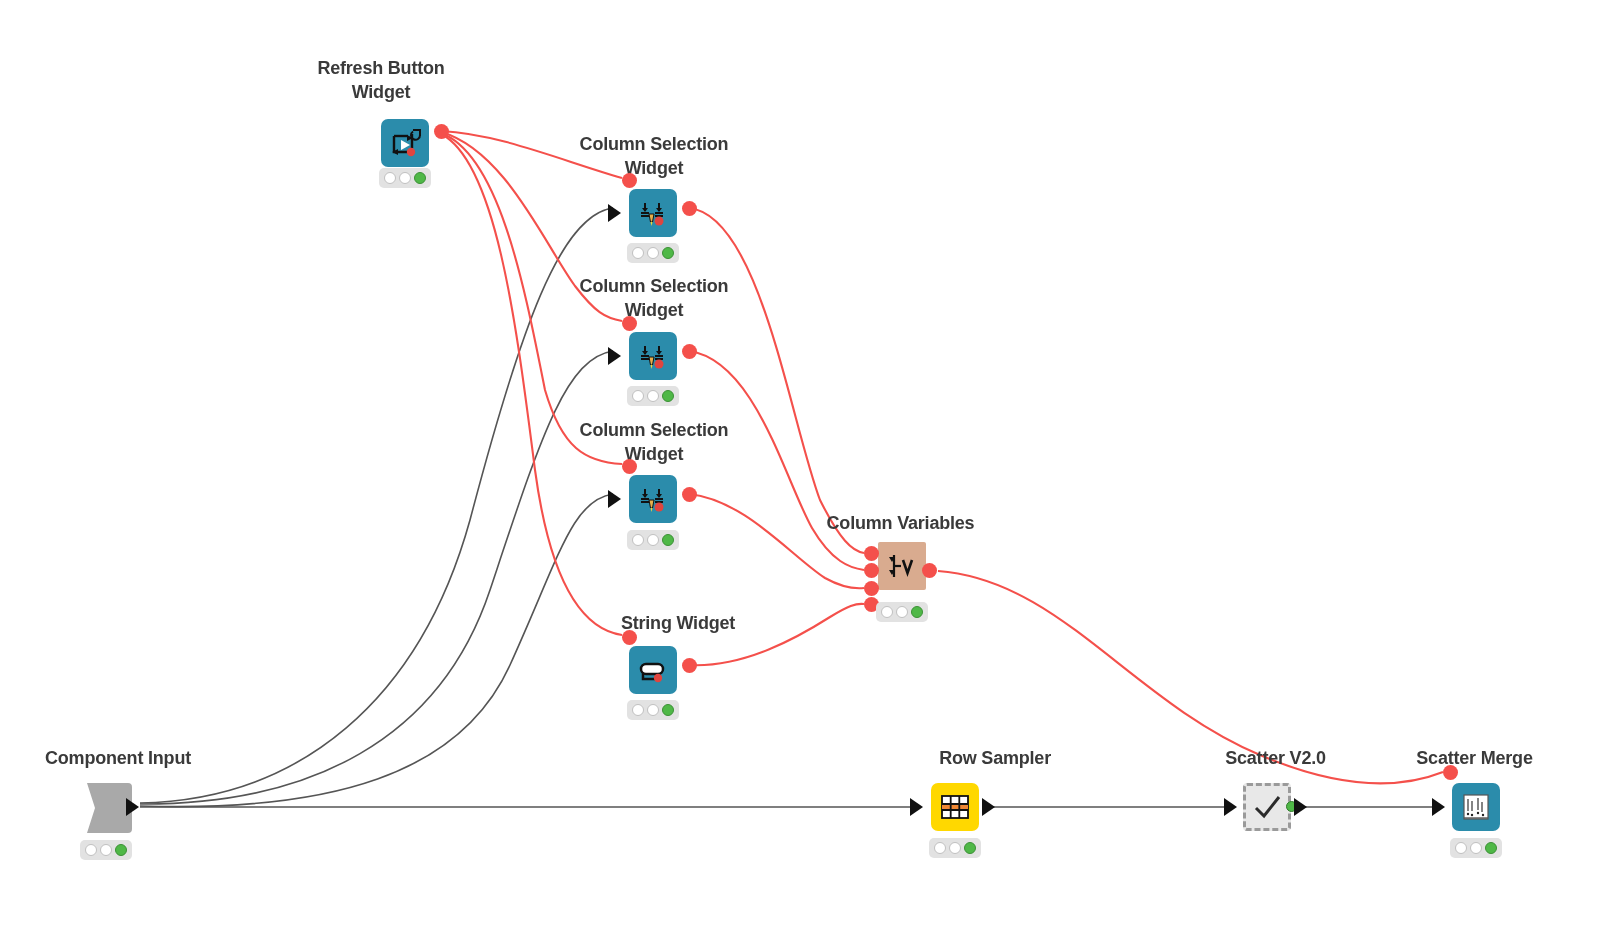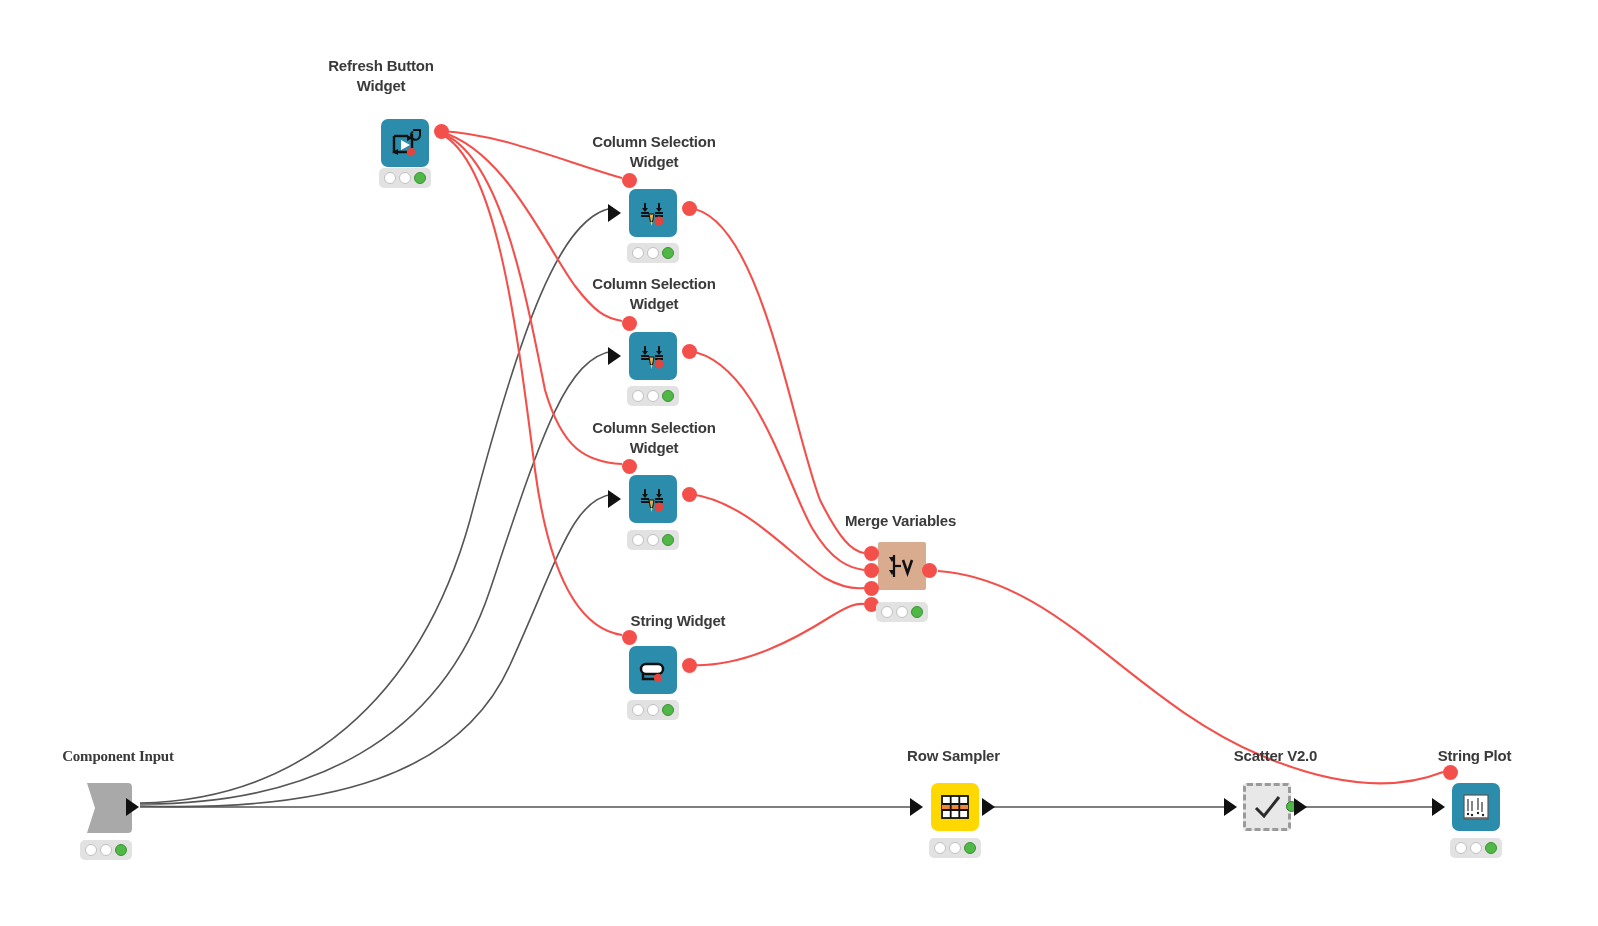--- a/index.html
+++ b/index.html
@@ -4,21 +4,21 @@
 <style>
   html,body{margin:0;padding:0;background:#ffffff;}
   body{width:1598px;height:926px;font-family:"Liberation Sans",sans-serif;overflow:hidden;position:relative;}
   #canvas{position:absolute;left:0;top:0;width:1598px;height:926px;}
   svg.wires{position:absolute;left:0;top:0;width:1598px;height:926px;pointer-events:none;}
 
   .node{position:absolute;}
   .node-label{
     position:absolute;
     text-align:center;
-    font-size:15px;
+    font-size:18px;
     font-weight:bold;
     color:#3a3a3a;
     line-height:1.35;
     letter-spacing:-0.2px;
     white-space:pre-line;
     font-family:"Liberation Sans",sans-serif;
   }
   .node-body{
     position:absolute;
     width:48px;height:48px;
@@ -193,21 +193,21 @@
     <div class="port-red" style="left:622px;top:630px;"></div>
     <div class="port-red" style="left:682px;top:658px;"></div>
     <div class="status" style="left:627px;top:700px;">
       <span class="bulb"></span>
       <span class="bulb"></span>
       <span class="bulb green"></span>
     </div>
   </div>
 
   <div class="node">
-    <div class="node-label" style="left:803px;top:511px;width:195px;">Merge Variables</div>
+    <div class="node-label" style="left:803px;top:511px;width:195px;">Column Variables</div>
     <div class="node-body tan" style="left:878px;top:542px;">
       <svg width="30" height="30" viewBox="0 0 30 30">
         <path d="M7 4 L7 26" stroke="#111" stroke-width="2.2" fill="none"></path>
         <path d="M7 15 L14 15" stroke="#111" stroke-width="2.2" fill="none"></path>
         <polygon points="2,6 8,6 5,11" fill="#111"></polygon>
         <polygon points="2,19 8,19 5,24" fill="#111"></polygon>
         <path d="M16 9 L20.5 22 L25 9" stroke="#111" stroke-width="2.6" fill="none"></path>
       </svg>
     </div>
     <div class="port-red" style="left:864px;top:546px;"></div>
@@ -216,36 +216,36 @@
     <div class="port-red" style="left:864px;top:597px;"></div>
     <div class="port-red" style="left:922px;top:563px;"></div>
     <div class="status" style="left:876px;top:602px;">
       <span class="bulb"></span>
       <span class="bulb"></span>
       <span class="bulb green"></span>
     </div>
   </div>
 
   <div class="node">
-    <div class="node-label" style="left:18px;top:746px;width:200px;font-family:Liberation Serif, serif;">Component Input</div>
+    <div class="node-label" style="left:18px;top:746px;width:200px;">Component Input</div>
     <div class="node-body compin" style="left:82px;top:780px;width:52px;height:53px;">
       <svg width="52" height="53" viewBox="0 0 52 53">
         <path d="M5 3 L46 3 Q50 3 50 7 L50 49 Q50 53 46 53 L5 53 L13 28 L5 3 Z" fill="#a9a9a9"></path>
       </svg>
     </div>
     <div class="port-tri" style="left:126px;top:798px;"></div>
     <div class="status" style="left:80px;top:840px;">
       <span class="bulb"></span>
       <span class="bulb"></span>
       <span class="bulb green"></span>
     </div>
   </div>
 
   <div class="node">
-    <div class="node-label" style="left:856px;top:746px;width:195px;">Row Sampler</div>
+    <div class="node-label" style="left:856px;top:746px;width:195px;text-align:right;">Row Sampler</div>
     <div class="node-body yellow" style="left:931px;top:783px;">
       <svg width="32" height="32" viewBox="0 0 32 32">
         <rect x="3" y="5" width="26" height="22" fill="#ffffff" stroke="#111" stroke-width="1.8"></rect>
         <rect x="3" y="13" width="26" height="6" fill="#ef8734"></rect>
         <path d="M11.7 5 L11.7 27 M20.3 5 L20.3 27" stroke="#111" stroke-width="1.8"></path>
         <path d="M3 13 L29 13 M3 19 L29 19" stroke="#111" stroke-width="1.8"></path>
       </svg>
     </div>
     <div class="port-tri" style="left:910px;top:798px;"></div>
     <div class="port-tri" style="left:982px;top:798px;"></div>
@@ -262,21 +262,21 @@
       <svg width="32" height="32" viewBox="0 0 32 32">
         <path d="M5 17 L13 25 L28 6" fill="none" stroke="#2b2b2b" stroke-width="3"></path>
       </svg>
     </div>
     <div class="port-tri" style="left:1224px;top:798px;"></div>
     <div class="port-green-sm" style="left:1286px;top:801px;"></div>
     <div class="port-tri" style="left:1294px;top:798px;"></div>
   </div>
 
   <div class="node">
-    <div class="node-label" style="left:1377px;top:746px;width:195px;">String Plot</div>
+    <div class="node-label" style="left:1377px;top:746px;width:195px;">Scatter Merge</div>
     <div class="node-body teal" style="left:1452px;top:783px;">
       <svg width="32" height="32" viewBox="0 0 32 32">
         <rect x="4" y="4" width="24" height="24" fill="#ffffff" stroke="#555" stroke-width="1.2"></rect>
         <path d="M8 8 L8 20 M12 10 L12 20 M18 7 L18 19 M22 11 L22 21" stroke="#333" stroke-width="1.2"></path>
         <circle cx="8" cy="23" r="1.2" fill="#222"></circle>
         <circle cx="12" cy="24" r="1.2" fill="#222"></circle>
         <circle cx="18" cy="22" r="1.2" fill="#222"></circle>
         <circle cx="23" cy="24" r="1.2" fill="#222"></circle>
         <path d="M4 27 L28 27" stroke="#555" stroke-width="1.4"></path>
       </svg>

